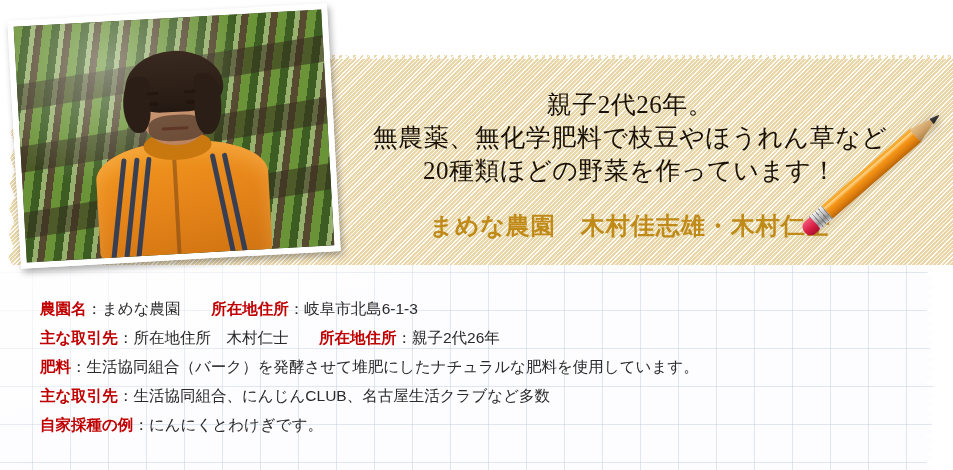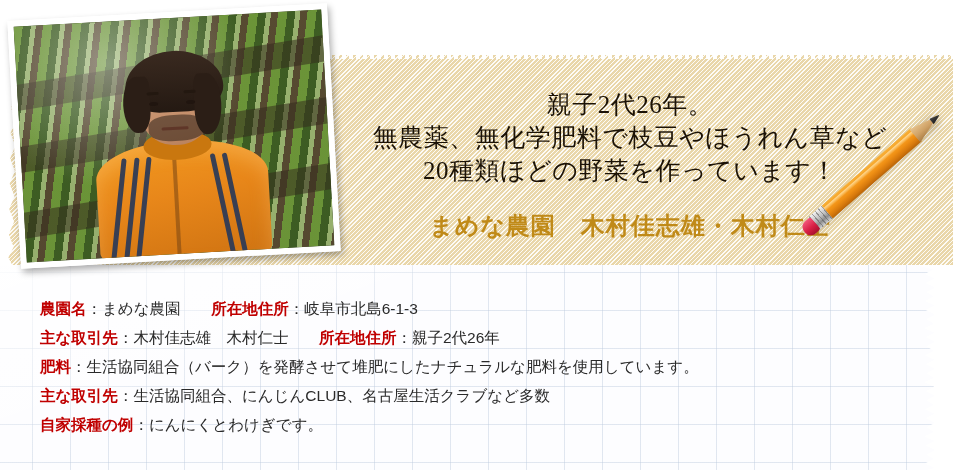--- a/index.html
+++ b/index.html
@@ -405,21 +405,21 @@
 
   <div class="details">
 
     <div class="det-row">
       <span class="det-label">農園名</span><span class="det-sep">：</span><span class="det-val">まめな農園</span>
       <span class="det-gap"></span>
       <span class="det-label">所在地住所</span><span class="det-sep">：</span><span class="det-val">岐阜市北島6-1-3</span>
     </div>
 
     <div class="det-row">
-      <span class="det-label">主な取引先</span><span class="det-sep">：</span><span class="det-val">木村佳志雄　木村仁士</span>
+      <span class="det-label">主な取引先</span><span class="det-sep">：</span><span class="det-val">所在地住所　木村仁士</span>
       <span class="det-gap"></span>
       <span class="det-label">所在地住所</span><span class="det-sep">：</span><span class="det-val">親子2代26年</span>
     </div>
 
     <div class="det-row">
       <span class="det-label">肥料</span><span class="det-sep">：</span><span class="det-val">生活協同組合（バーク）を発酵させて堆肥にしたナチュラルな肥料を使用しています。</span>
     </div>
 
     <div class="det-row">
       <span class="det-label">主な取引先</span><span class="det-sep">：</span><span class="det-val">生活協同組合、にんじんCLUB、名古屋生活クラブなど多数</span>

